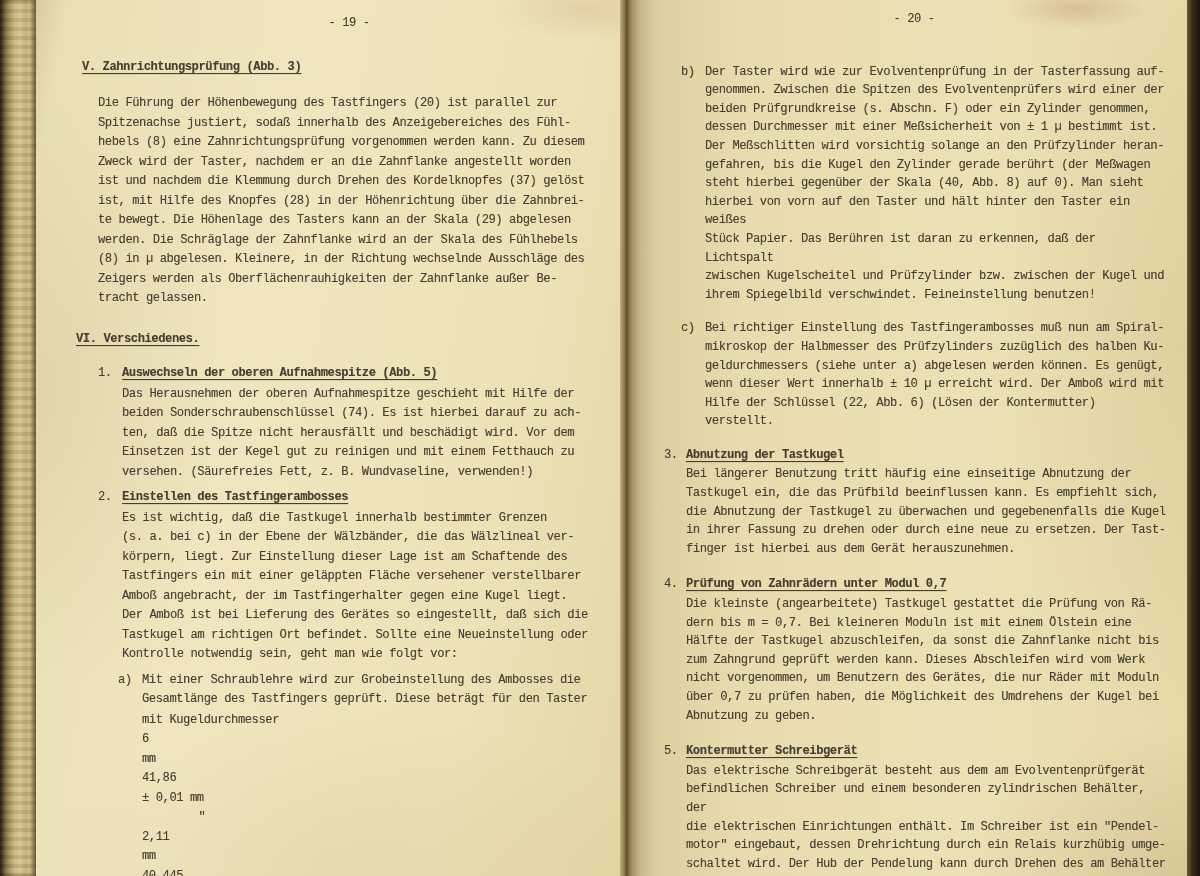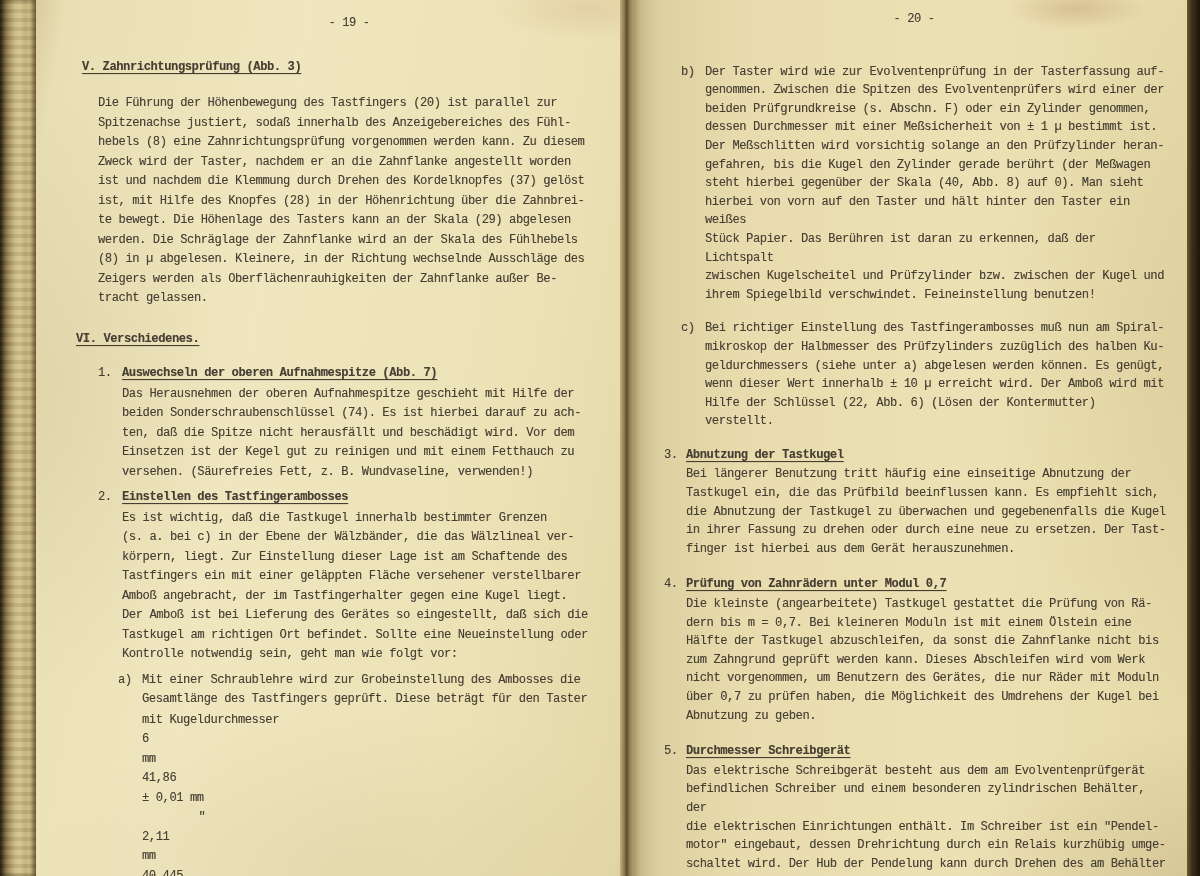--- a/index.html
+++ b/index.html
@@ -104,21 +104,21 @@
 werden. Die Schräglage der Zahnflanke wird an der Skala des Fühlhebels
 (8) in µ abgelesen. Kleinere, in der Richtung wechselnde Ausschläge des
 Zeigers werden als Oberflächenrauhigkeiten der Zahnflanke außer Be-
 tracht gelassen.</p>
 
     <h2 class="sec-heading lvl-vi">VI. Verschiedenes.</h2>
 
     <div class="hang item">
       <span class="lbl">1.</span>
       <div class="content">
-        <div class="item-title">Auswechseln der oberen Aufnahmespitze (Abb. 7)</div>
+        <div class="item-title">Auswechseln der oberen Aufnahmespitze (Abb. 5)</div>
         <p class="body">Das Herausnehmen der oberen Aufnahmespitze geschieht mit Hilfe der
 beiden Sonderschraubenschlüssel (74). Es ist hierbei darauf zu ach-
 ten, daß die Spitze nicht herausfällt und beschädigt wird. Vor dem
 Einsetzen ist der Kegel gut zu reinigen und mit einem Fetthauch zu
 versehen. (Säurefreies Fett, z. B. Wundvaseline, verwenden!)</p>
       </div>
     </div>
 
     <div class="hang item">
       <span class="lbl">2.</span>
@@ -229,21 +229,21 @@
 zum Zahngrund geprüft werden kann. Dieses Abschleifen wird vom Werk
 nicht vorgenommen, um Benutzern des Gerätes, die nur Räder mit Moduln
 über 0,7 zu prüfen haben, die Möglichkeit des Umdrehens der Kugel bei
 Abnutzung zu geben.</p>
       </div>
     </div>
 
     <div class="hang item">
       <span class="lbl">5.</span>
       <div class="content">
-        <div class="item-title">Durchmesser Schreibgerät</div>
+        <div class="item-title">Kontermutter Schreibgerät</div>
         <p class="body">Das elektrische Schreibgerät besteht aus dem am Evolventenprüfgerät
 befindlichen Schreiber und einem besonderen zylindrischen Behälter, der
 die elektrischen Einrichtungen enthält. Im Schreiber ist ein "Pendel-
 motor" eingebaut, dessen Drehrichtung durch ein Relais kurzhübig umge-
 schaltet wird. Der Hub der Pendelung kann durch Drehen des am Behälter
 befindlichen Drehknopfes beeinflusst werden. Normal soll der Drehknopf</p>
       </div>
     </div>
   </section>
 

